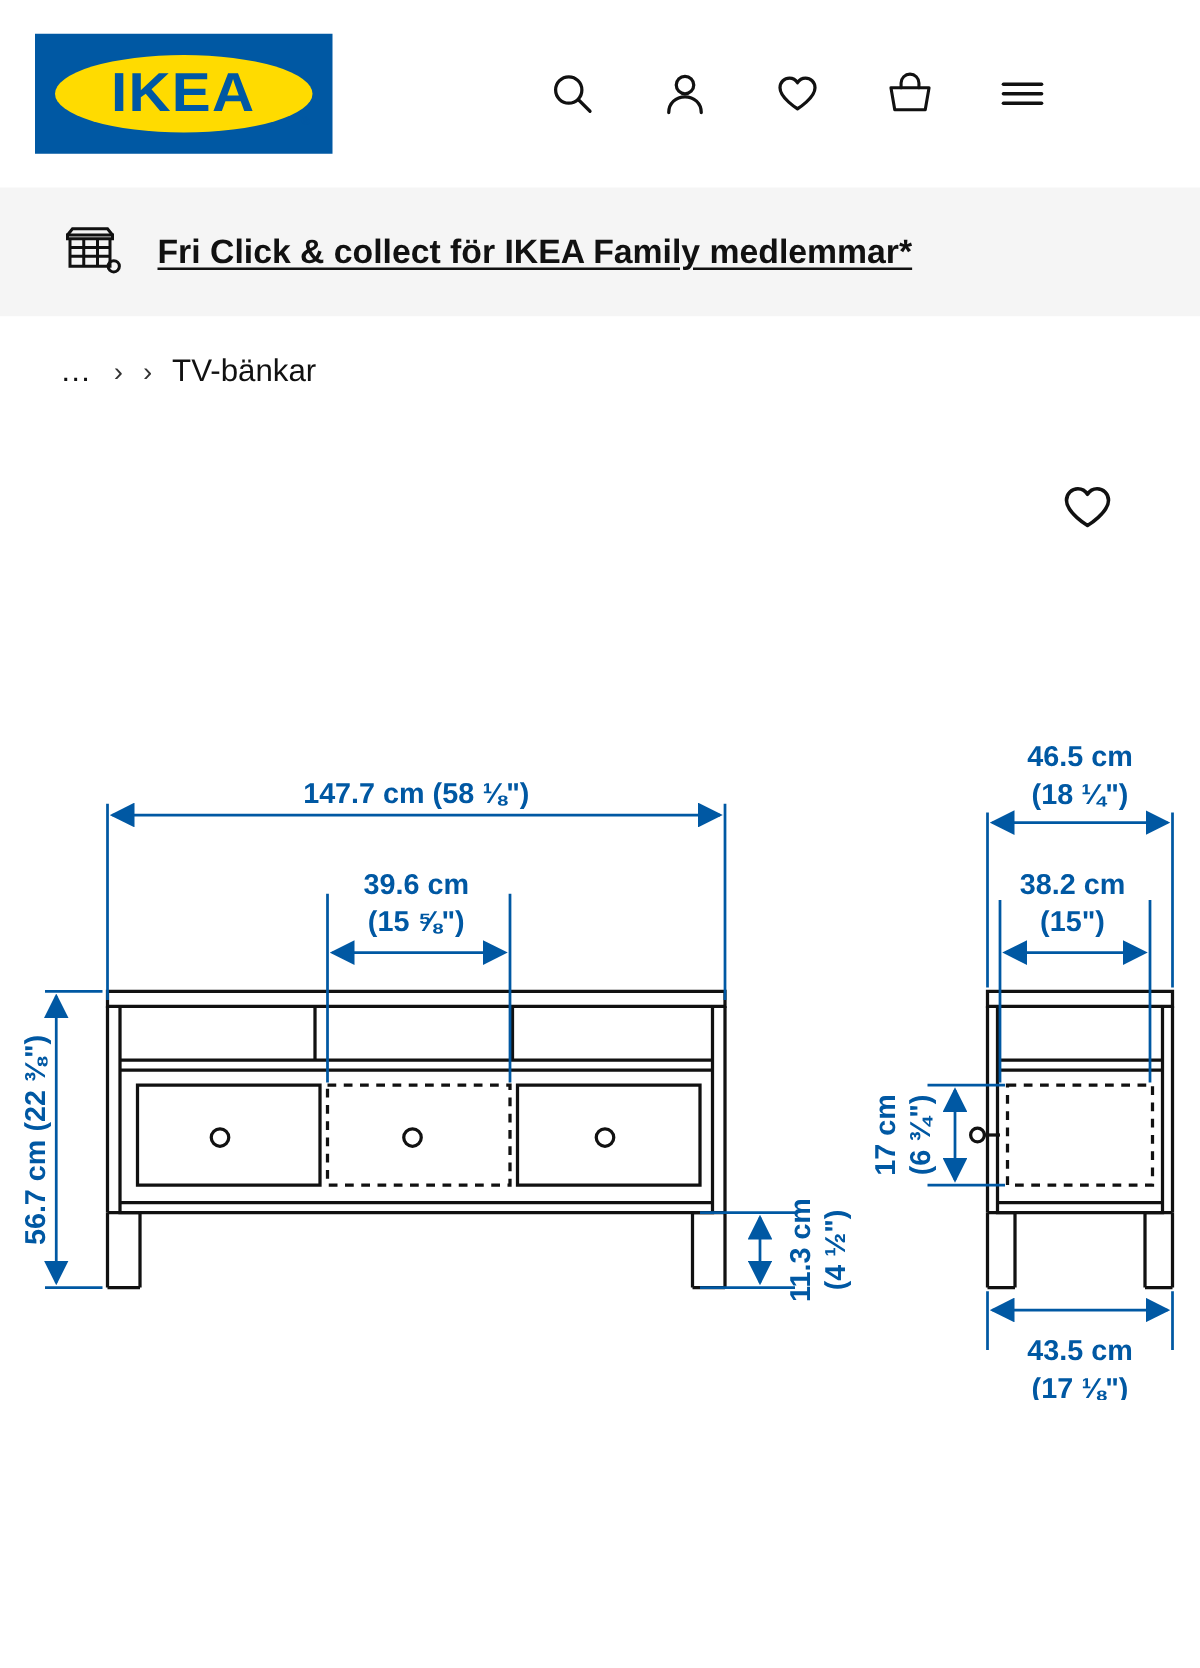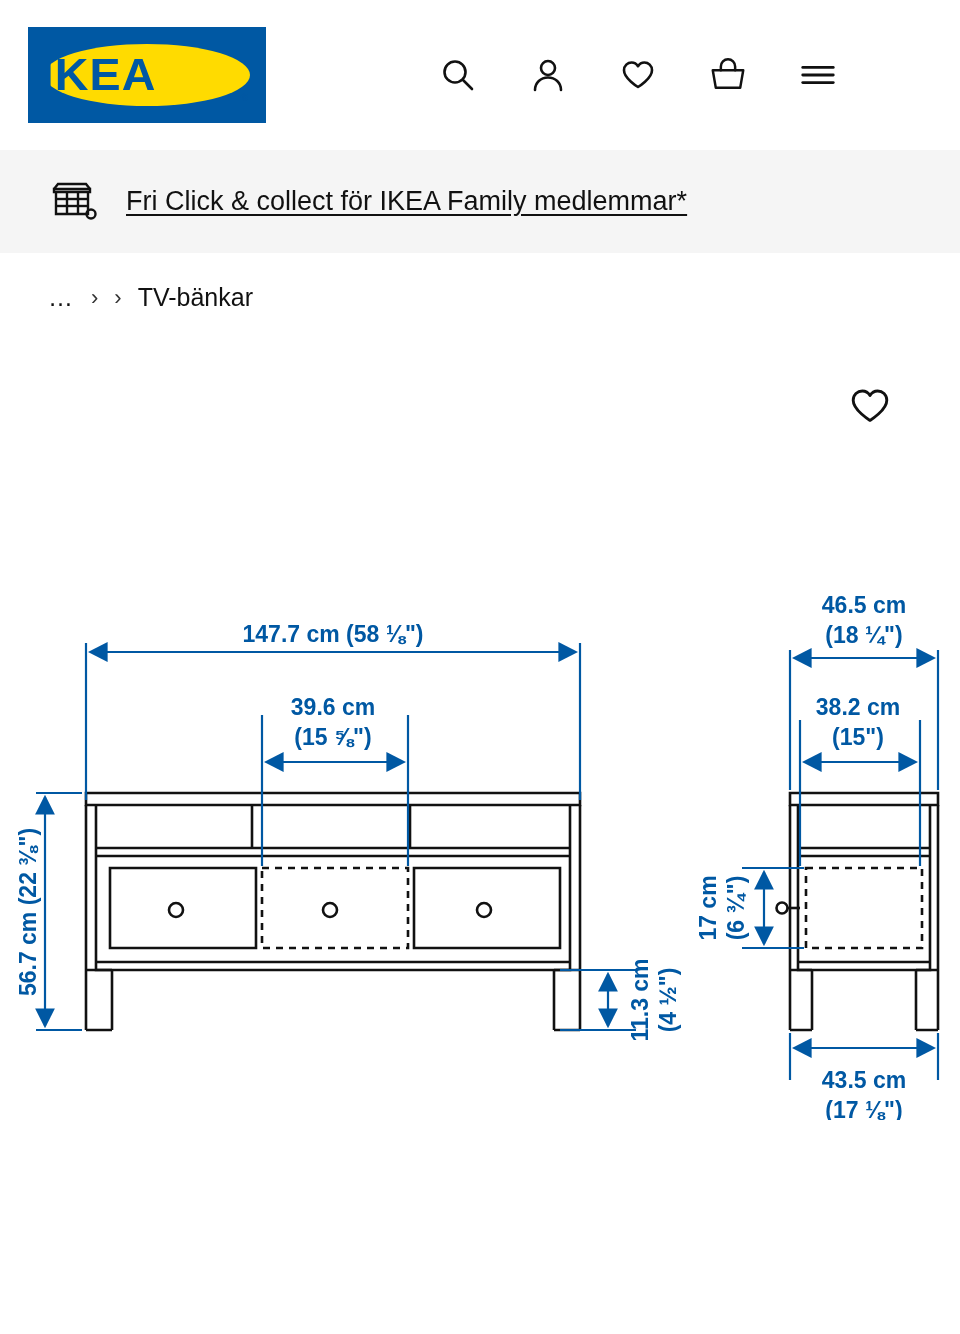--- a/index.html
+++ b/index.html
@@ -35,20 +35,21 @@
     position: relative;
     flex: none;
   }
   .logo-oval {
     width: 206px;
     height: 62px;
     border-radius: 50%;
     background: #ffdb00;
     display: flex;
     align-items: center;
+    justify-content: center;
   }
   .logo-text {
     font-family: "Liberation Sans", sans-serif;
     font-weight: bold;
     font-size: 44px;
     letter-spacing: 1px;
     color: #0058a3;
     line-height: 1;
     transform: scaleX(1.06);
   }
@@ -79,20 +80,21 @@
 
   
   .promo {
     background: #f5f5f5;
     height: 103px;
     display: flex;
     align-items: center;
     padding: 0 48px;
     box-sizing: border-box;
     gap: 26px;
+    font-weight: bold;
   }
   .promo-text {
     font-size: 27px;
     color: #111111;
     text-decoration: underline;
     text-underline-offset: 4px;
     cursor: pointer;
   }
 
   

